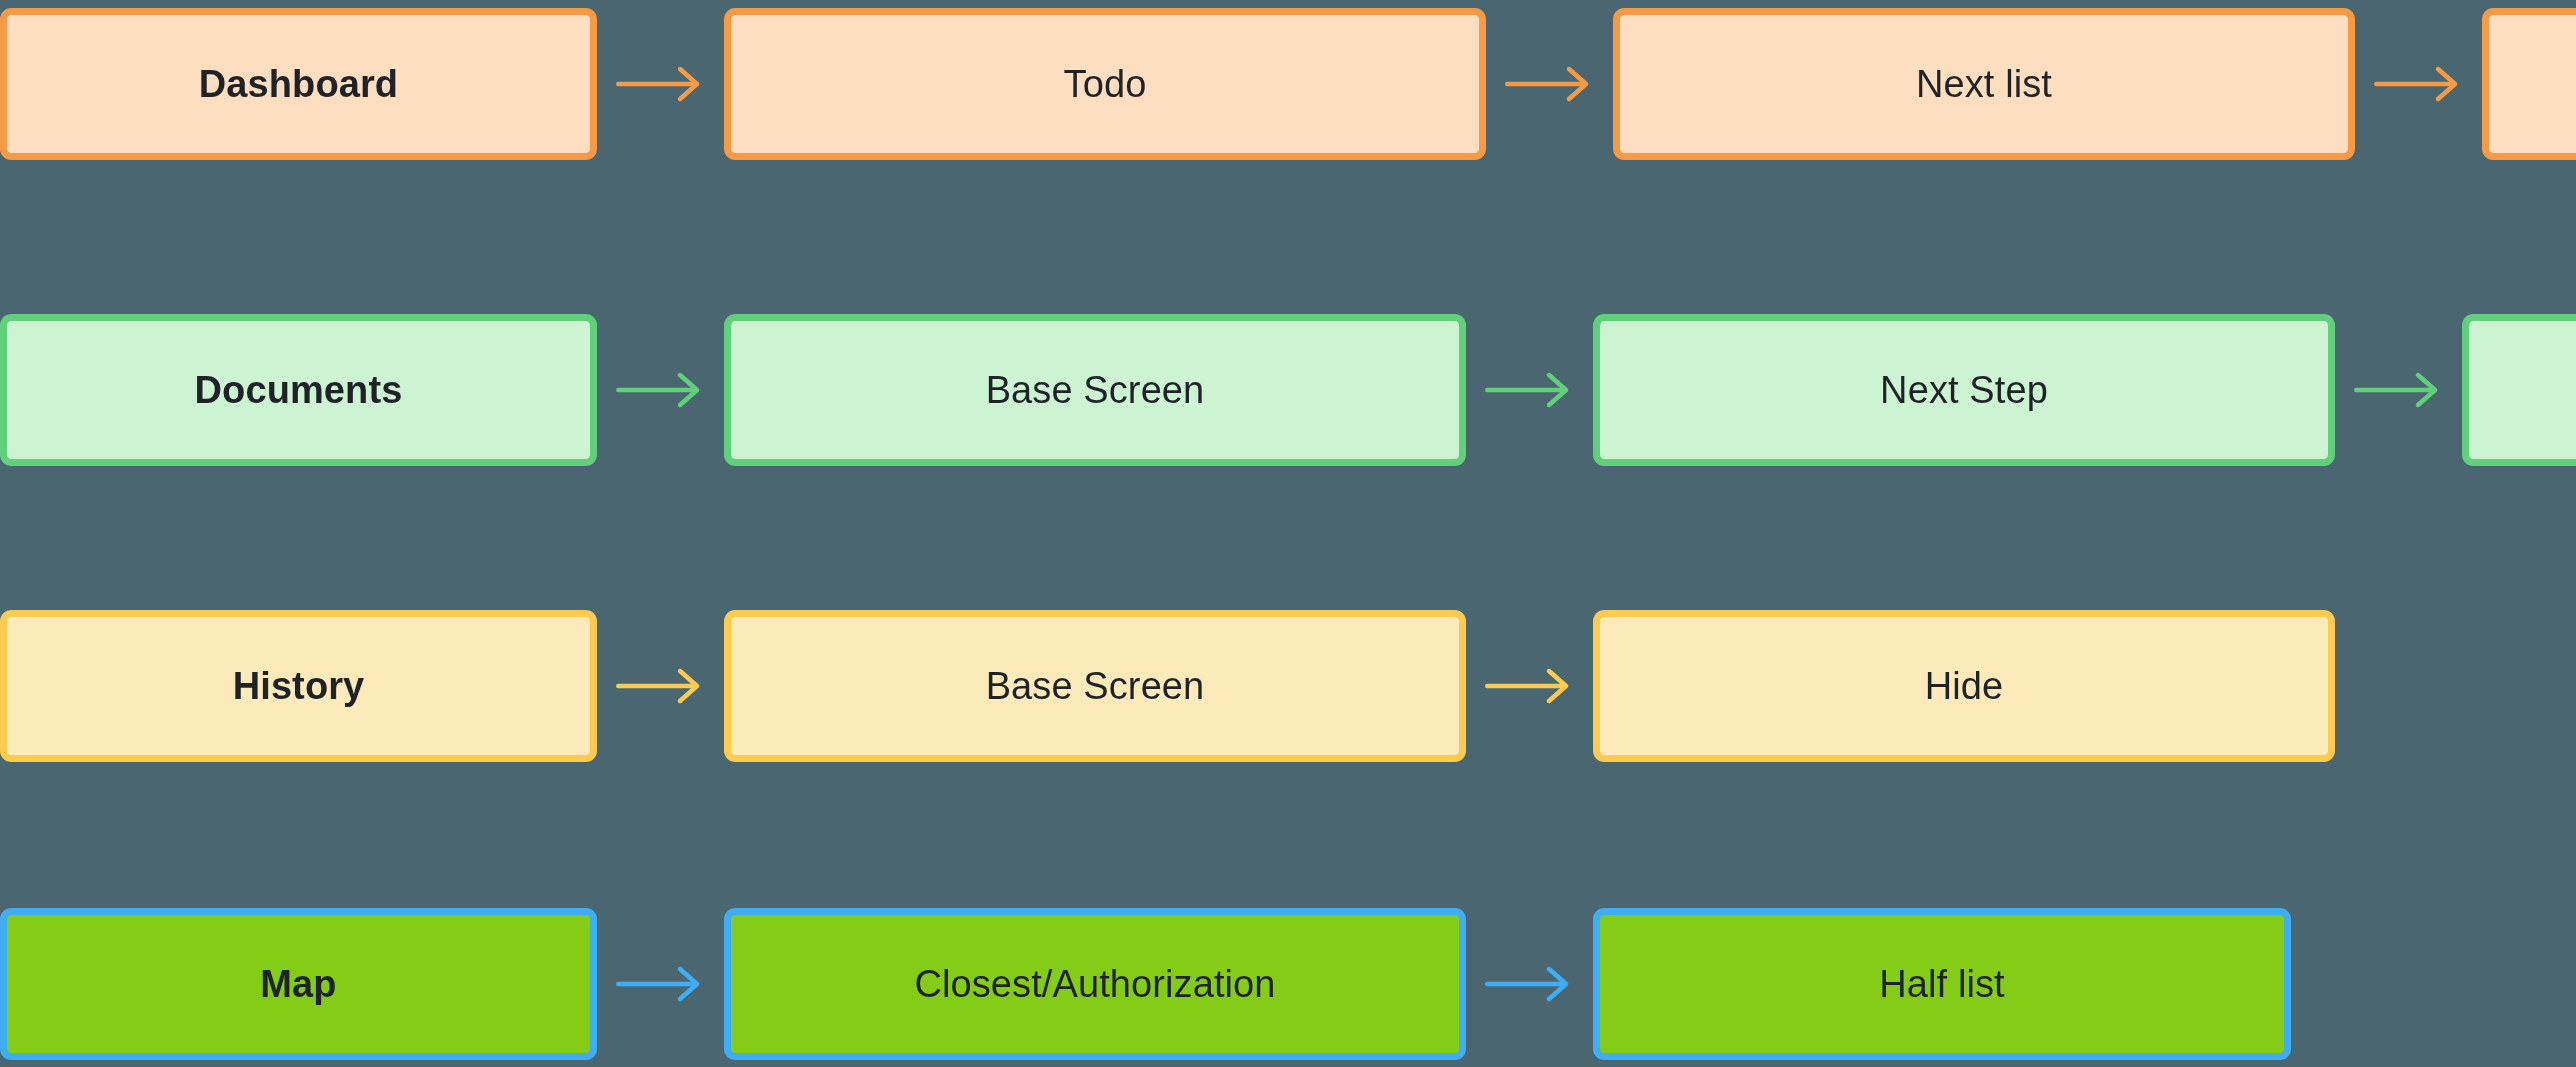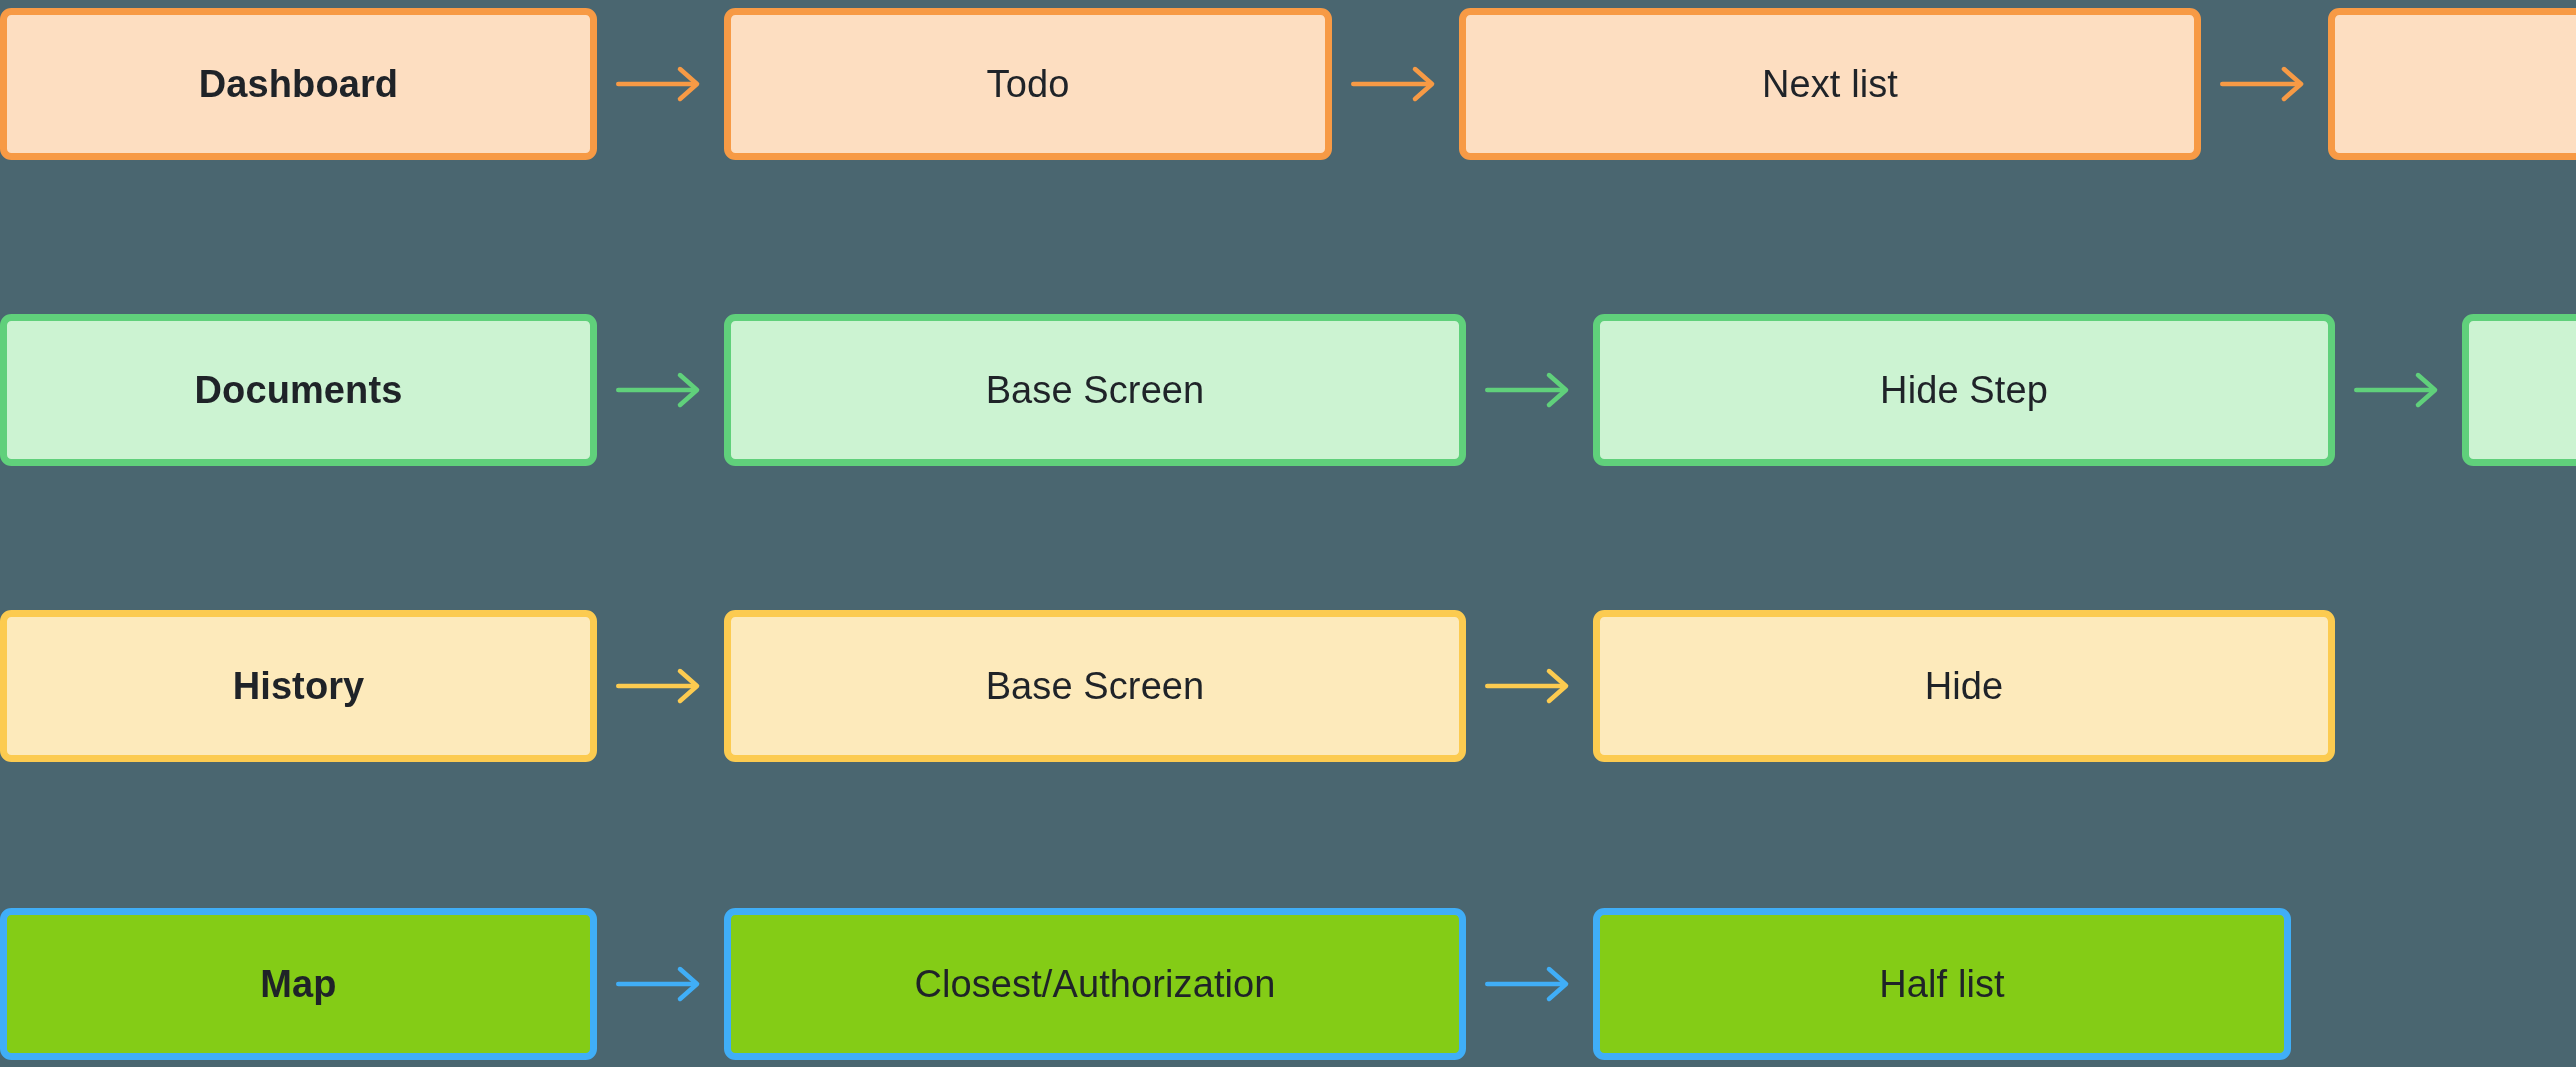--- a/index.html
+++ b/index.html
@@ -83,21 +83,21 @@
     <div class="flow-row row-orange" id="row-0">
       <div class="node head" style="width: 597px;">
         <span class="node-label">Dashboard</span>
       </div>
       <div class="connector" style="width: 127px;">
         <svg width="88" height="36" viewBox="0 0 170 70">
           <path d="M2 35 L150 35" stroke="#F79A45" stroke-width="9" stroke-linecap="round" fill="none"></path>
           <path d="M122 6 L155 35 L122 64" stroke="#F79A45" stroke-width="9" stroke-linecap="round" stroke-linejoin="round" fill="none"></path>
         </svg>
       </div>
-      <div class="node" style="width: 608px;">
+      <div class="node" style="width: 762px;">
         <span class="node-label">Todo</span>
       </div>
       <div class="connector" style="width: 127px;">
         <svg width="88" height="36" viewBox="0 0 170 70">
           <path d="M2 35 L150 35" stroke="#F79A45" stroke-width="9" stroke-linecap="round" fill="none"></path>
           <path d="M122 6 L155 35 L122 64" stroke="#F79A45" stroke-width="9" stroke-linecap="round" stroke-linejoin="round" fill="none"></path>
         </svg>
       </div>
       <div class="node" style="width: 742px;">
         <span class="node-label">Next list</span>
@@ -123,21 +123,21 @@
       <div class="node" style="width: 742px;">
         <span class="node-label">Base Screen</span>
       </div>
       <div class="connector" style="width: 127px;">
         <svg width="88" height="36" viewBox="0 0 170 70">
           <path d="M2 35 L150 35" stroke="#60D07B" stroke-width="9" stroke-linecap="round" fill="none"></path>
           <path d="M122 6 L155 35 L122 64" stroke="#60D07B" stroke-width="9" stroke-linecap="round" stroke-linejoin="round" fill="none"></path>
         </svg>
       </div>
       <div class="node" style="width: 742px;">
-        <span class="node-label">Hide Step</span>
+        <span class="node-label">Next Step</span>
       </div>
       <div class="connector" style="width: 127px;">
         <svg width="88" height="36" viewBox="0 0 170 70">
           <path d="M2 35 L150 35" stroke="#60D07B" stroke-width="9" stroke-linecap="round" fill="none"></path>
           <path d="M122 6 L155 35 L122 64" stroke="#60D07B" stroke-width="9" stroke-linecap="round" stroke-linejoin="round" fill="none"></path>
         </svg>
       </div>
       <div class="node" style="width: 742px;"></div>
     </div>
     <div class="flow-row row-yellow" id="row-2">

